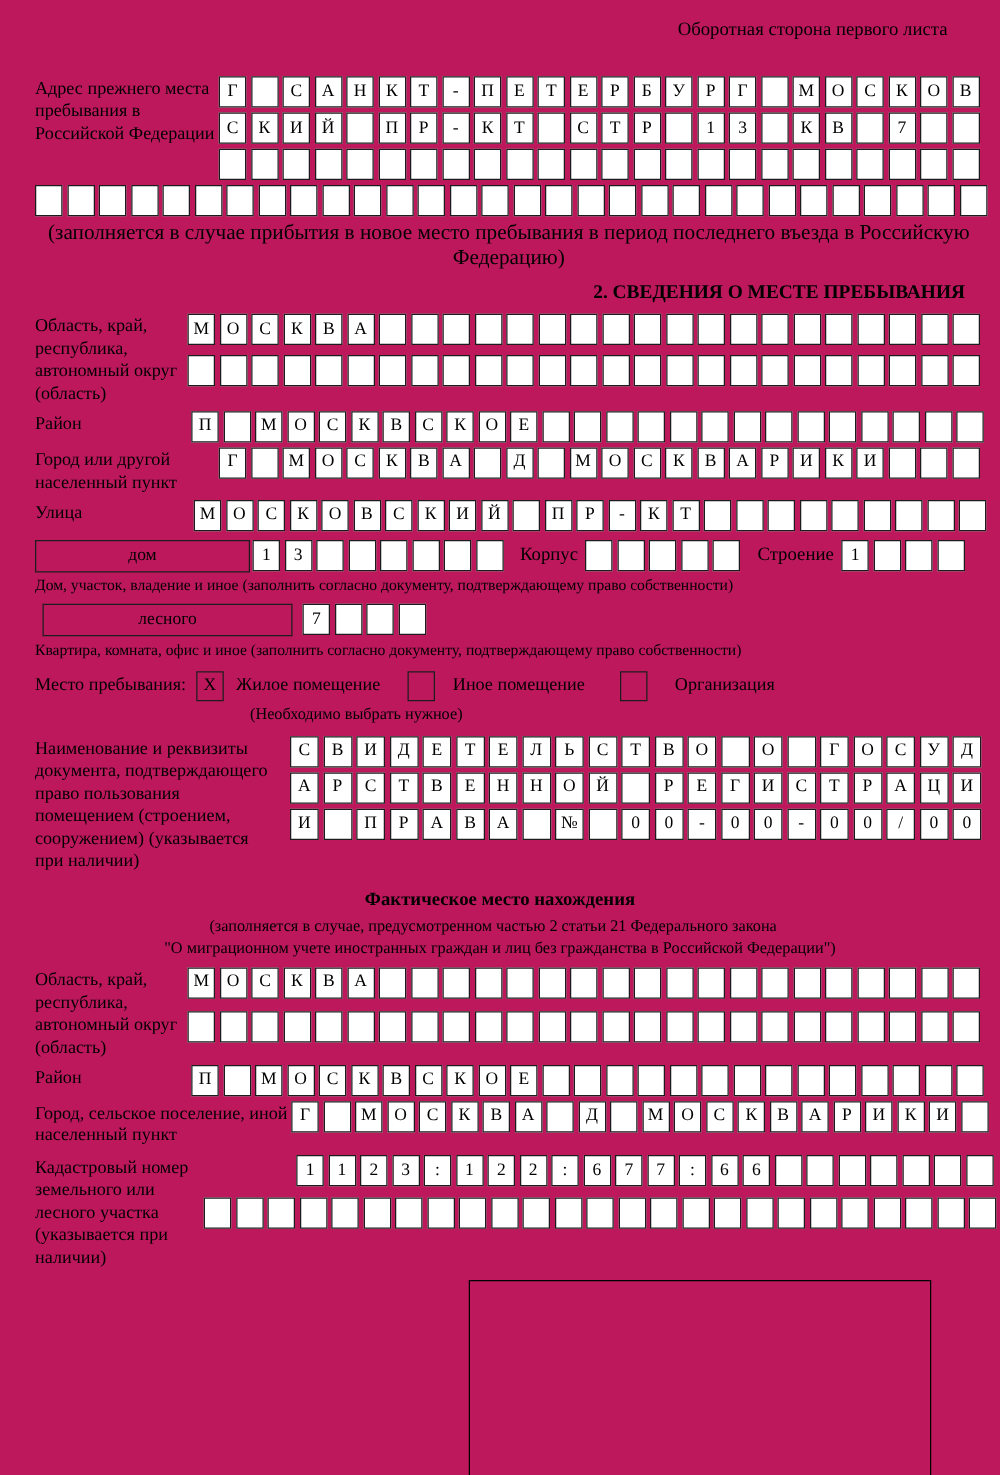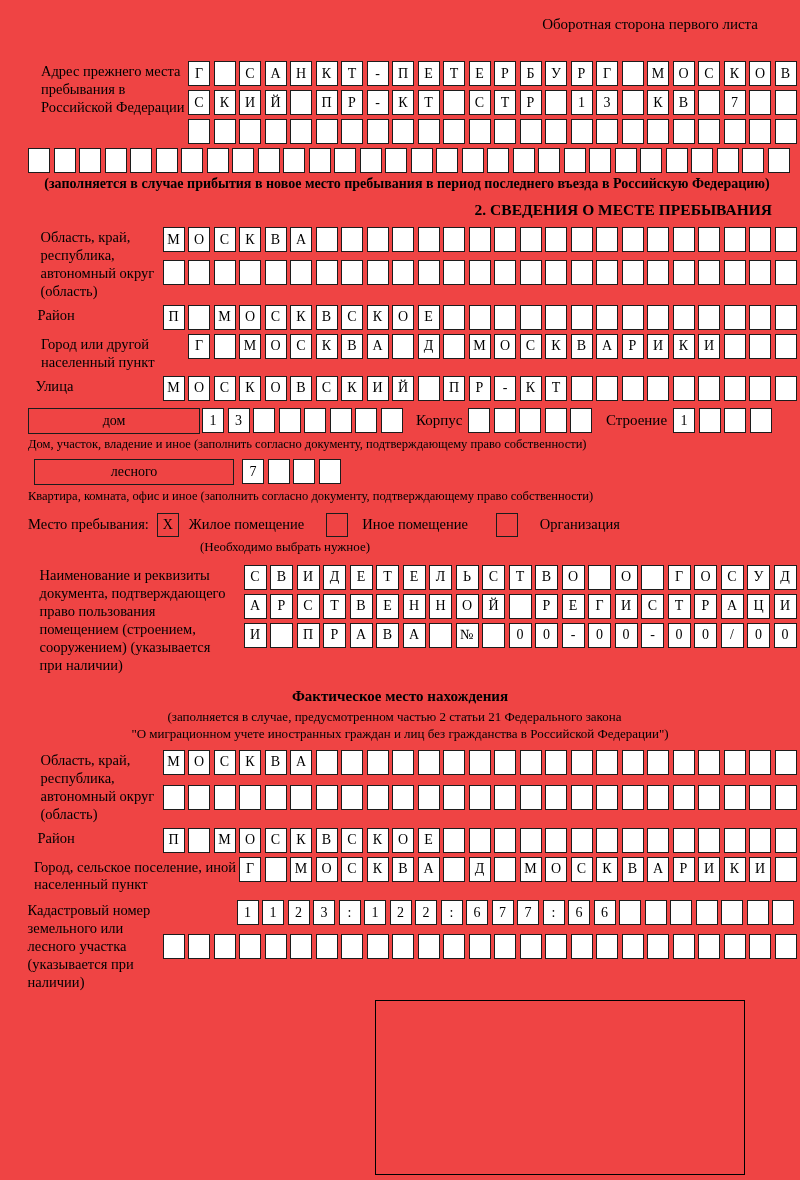--- a/index.html
+++ b/index.html
@@ -1,41 +1,41 @@
 <!DOCTYPE html>
 <html><head>
 <meta charset="utf-8">
 <style>
   * { margin:0; padding:0; box-sizing:border-box; }
   html,body { background:#fff; }
   .page {
-    width:800px; height:1180px; background:#ef4444; color:#000;
+    width:800px; height:1180px; background:#be185d; color:#000;
     font-family:"Liberation Serif","DejaVu Serif",serif;
     position:relative; overflow:hidden; padding:16px 0 0 28px;
   }
   .header-note { text-align:right; padding-right:42px; font-size:15px; }
 
-  .field { display:flex; align-items:flex-start;justify-content:flex-end; }
+  .field { display:flex; align-items:flex-start; }
   .flabel { font-size:14.5px; line-height:1.24; flex:0 0 auto; padding-top:2px; }
   .w147 { width:147px; } .w122 { width:122px; } .w125 { width:125px; }
   .w127 { width:127px; } .w195 { width:195px; } .w205 { width:205px; }
   .w135 { width:135px; }
   .rows { display:flex; flex-direction:column; }
 
   .cellrow { display:flex; flex-wrap:nowrap; }
   .cell {
     width:22px; height:25px; border:1.5px solid #1c1c1c; margin-right:3.5px;
     display:flex; align-items:center; justify-content:center;
     font-size:14px; background:#fff; flex:0 0 auto;
   }
   .gap4 { margin-bottom:4px; } .gap8 { margin-bottom:8px; } .gap10 { margin-bottom:10px; }
   .cells-doc .cell { width:23px; margin-right:3.5px; }
 
   .fullrow { margin-top:4px; }
-  .caption { font-size:14px; text-align:center; margin-top:3px; padding-right:14px;font-weight:bold; }
+  .caption { font-size:17px; text-align:center; margin-top:3px; padding-right:14px; }
   .caption-left { font-size:12.5px; margin-top:3px; }
   .sec-title { font-size:15.5px; font-weight:bold; text-align:right; padding-right:28px; margin-top:9px; }
 
   .houserow { display:flex; align-items:center; margin-top:7px; }
   .labelbox {
     border:1.5px solid #1c1c1c; height:26px; display:flex; align-items:center;
     justify-content:center; font-size:14px; flex:0 0 auto;
   }
   .box-dom { width:172px; margin-right:2px; }
   .box-kv  { width:200px; margin-right:8px; }

